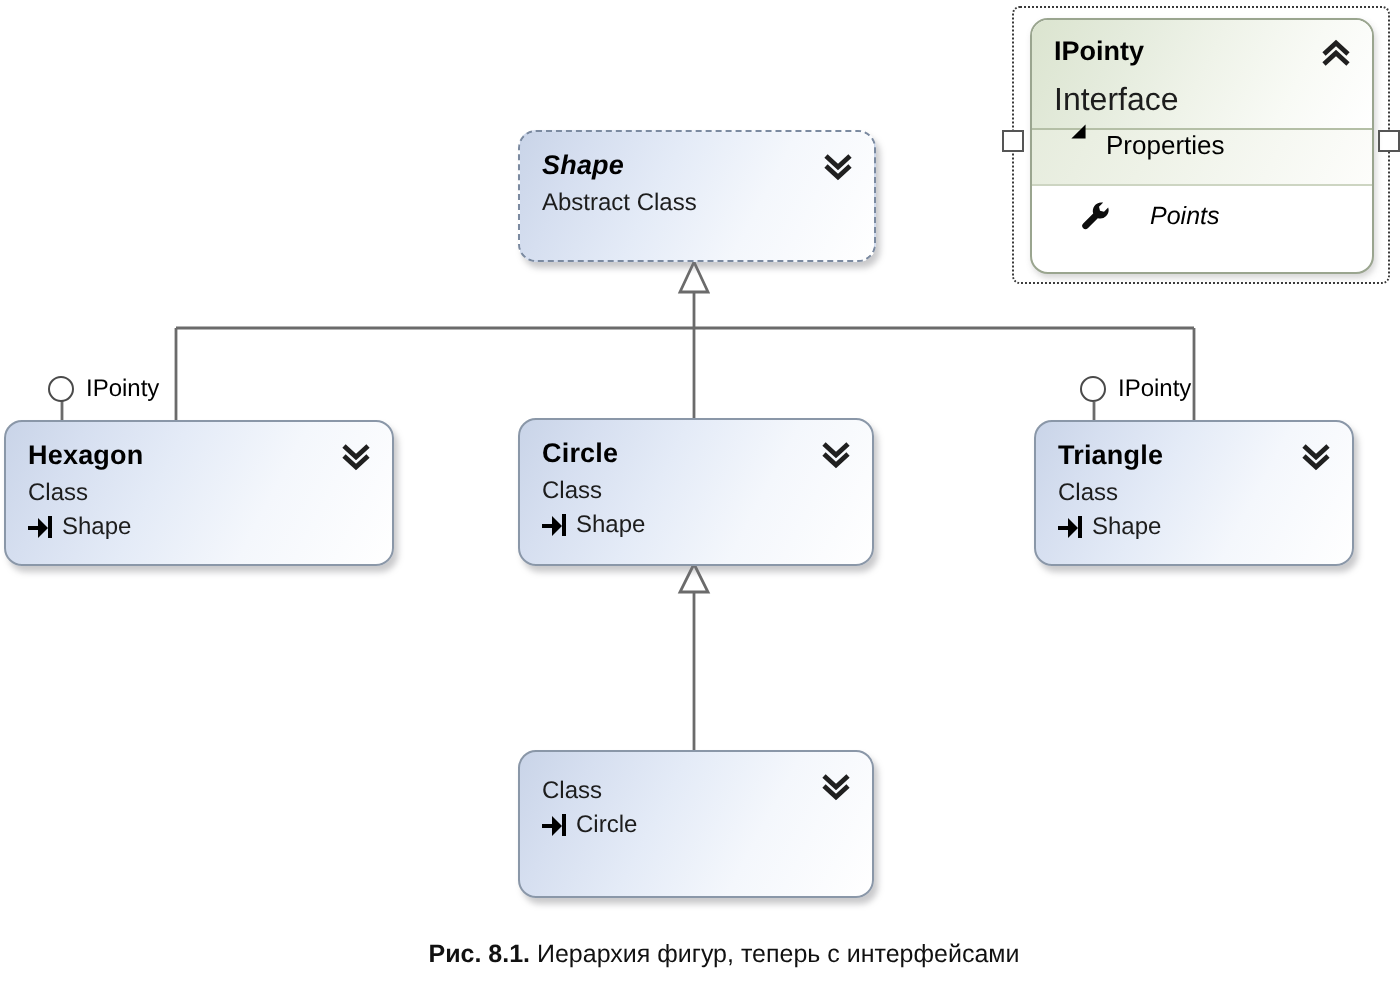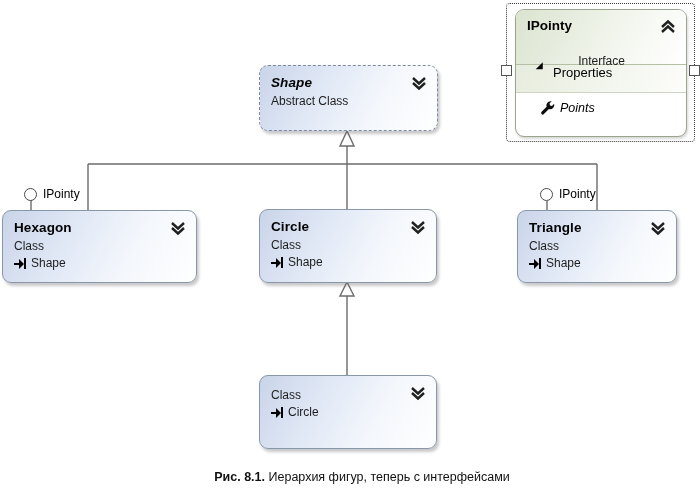--- a/index.html
+++ b/index.html
@@ -193,25 +193,24 @@
                 #ffffff 100%);
     border-bottom: 1px solid #b4bfa6;
   }
   .if-title {
     font-size: 13.5px;
     font-weight: bold;
     color: #000;
     line-height: 16px;
   }
   .if-sub {
-    font-size: 12px;
+    font-size: 16px;
     color: #1d1d1d;
     line-height: 17px;
-    margin-top: 19px;
-    text-align: center;
+    margin-top: 8px;
   }
   .if-section {
     position: relative;
     height: 28px;
     box-sizing: border-box;
     display: flex;
     padding-left: 20px;
     gap: 7px;
     background: linear-gradient(118deg,
                 #e6ecdd 0%,
@@ -233,21 +232,21 @@
     font-size: 13px;
     color: #000;
   }
   .if-row {
     position: relative;
     height: 30px;
     box-sizing: border-box;
     display: flex;
     align-items: center;
     padding-left: 24px;
-    gap: 4px;
+    gap: 19px;
     background: #ffffff;
   }
   .if-row-label {
     font-size: 12.5px;
     font-style: italic;
     color: #000;
   }
   .handle {
     position: absolute;
     width: 11px;

